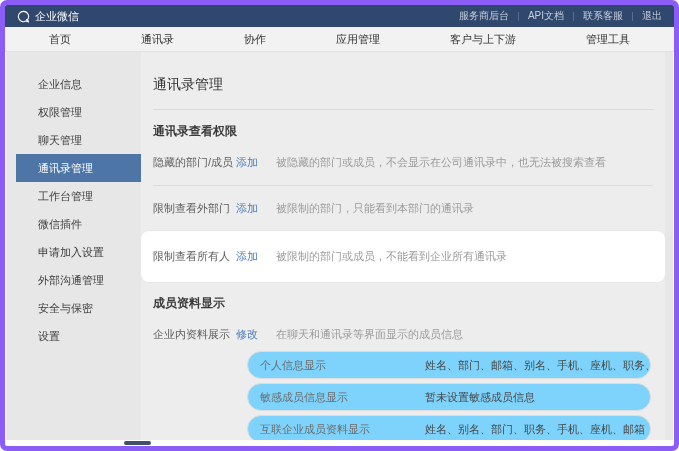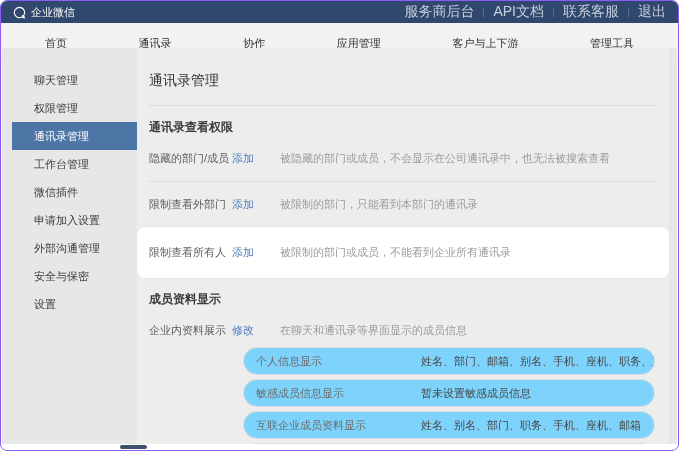--- a/index.html
+++ b/index.html
@@ -1,47 +1,47 @@
 <!DOCTYPE html>
 <html><head>
 <meta charset="utf-8">
 <style>
   html,body{margin:0;padding:0;background:#fff;}
   .frame{
     width:679px;height:451px;box-sizing:border-box;position:relative;
-    border:1px solid #8b5cf6;border-radius:7px;overflow:hidden;background:#fff;
+    border:5px solid #8b5cf6;border-radius:7px;overflow:hidden;background:#fff;
     font-family:"Liberation Sans",sans-serif;
   }
   
   .topbar{height:22px;background:#30486d;display:flex;align-items:center;padding:0 12px;}
   .logo{display:flex;align-items:center;gap:5px;color:#ffffff;font-size:11px;cursor:pointer;}
   .logo svg{display:block;}
-  .toplinks{margin-left:auto;display:flex;align-items:center;gap:9px;font-size:14px;color:#c6cfdd;}
+  .toplinks{margin-left:auto;display:flex;align-items:center;gap:9px;font-size:10px;color:#c6cfdd;}
   .toplinks a{color:#c6cfdd;text-decoration:none;cursor:pointer;}
   .tsep{width:1px;height:9px;background:#5c6c8c;}
   
   .nav{height:24px;background:#f2f2f2;display:flex;justify-content:space-between;
-       align-items:stretch;padding:8px 34px;border-bottom:1px solid #e2e2e2;}
+       align-items:stretch;padding:0 34px;border-bottom:1px solid #e2e2e2;}
   .nav-item{display:flex;align-items:center;padding:0 10px;font-size:11px;color:#333;
             position:relative;cursor:pointer;white-space:nowrap;}
   .nav-item.active::after{content:"";position:absolute;left:4px;right:4px;bottom:0;height:3px;background:#2f4868;}
   
   .page-body{position:absolute;top:47px;left:1px;right:1px;bottom:6px;background:#e7e7e7;
              display:flex;overflow:hidden;}
   .sidebar{width:125px;margin-left:10px;padding-top:18px;flex-shrink:0;}
   .side-item{height:28px;line-height:28px;padding-left:22px;font-size:11px;color:#3d3d3d;
              cursor:pointer;white-space:nowrap;}
   .side-item.active{background:#4d75a5;color:#fff;}
   .main{flex:1;background:#ededed;margin-right:8px;padding-left:12px;position:relative;overflow:hidden;}
   .main-title{font-size:14px;color:#333;padding-top:24px;font-weight:400;}
   .divider{height:1px;background:#dcdcdc;margin:15px 12px 0 0;}
   .section-heading{font-size:12px;font-weight:bold;color:#3a3a3a;margin-top:13px;font-family:Liberation Mono, monospace;}
   .perm-row{display:flex;align-items:flex-start;padding:15px 0 15px 0;font-size:11px;}
   .row-label{width:83px;flex-shrink:0;color:#5c5c5c;}
-  .row-action{color:#4d7dbe;margin-right:26px;cursor:pointer;text-decoration:none;flex-shrink:0;}
+  .row-action{color:#4d7dbe;margin-right:18px;cursor:pointer;text-decoration:none;flex-shrink:0;}
   .row-desc{color:#9b9b9b;}
   .highlight-band{background:#ffffff;border-radius:8px;margin-left:-12px;padding:3px 0 3px 12px;
                   margin-bottom:6px;box-shadow:0 0 0 1px rgba(0,0,0,0.02);}
   .subtable{margin-top:5px;}
   .sub-box{display:flex;align-items:center;height:26px;background:#7dd3fc;border:1px solid #dddddd;
            border-radius:14px;margin:0 14px 4px 94px;font-size:11px;overflow:hidden;}
   .sub-label{width:165px;flex-shrink:0;padding-left:12px;color:#6b6b6b;white-space:nowrap;}
   .sub-value{color:#474747;white-space:nowrap;overflow:hidden;}
   .scroll-thumb{position:absolute;left:119px;bottom:1px;width:27px;height:4px;background:#41506a;
                 border-radius:2px;cursor:pointer;}
@@ -77,22 +77,23 @@
     <div class="nav-item">通讯录</div>
     <div class="nav-item">协作</div>
     <div class="nav-item">应用管理</div>
     <div class="nav-item">客户与上下游</div>
     <div class="nav-item">管理工具</div>
   </div>
 
   <div class="page-body">
 
     <div class="sidebar">
+      <div class="side-item">企业信息</div>
+      <div class="side-item">权限管理</div>
       <div class="side-item">聊天管理</div>
-      <div class="side-item">权限管理</div>
       <div class="side-item active">通讯录管理</div>
       <div class="side-item">工作台管理</div>
       <div class="side-item">微信插件</div>
       <div class="side-item">申请加入设置</div>
       <div class="side-item">外部沟通管理</div>
       <div class="side-item">安全与保密</div>
       <div class="side-item">设置</div>
     </div>
 
     <div class="main">

